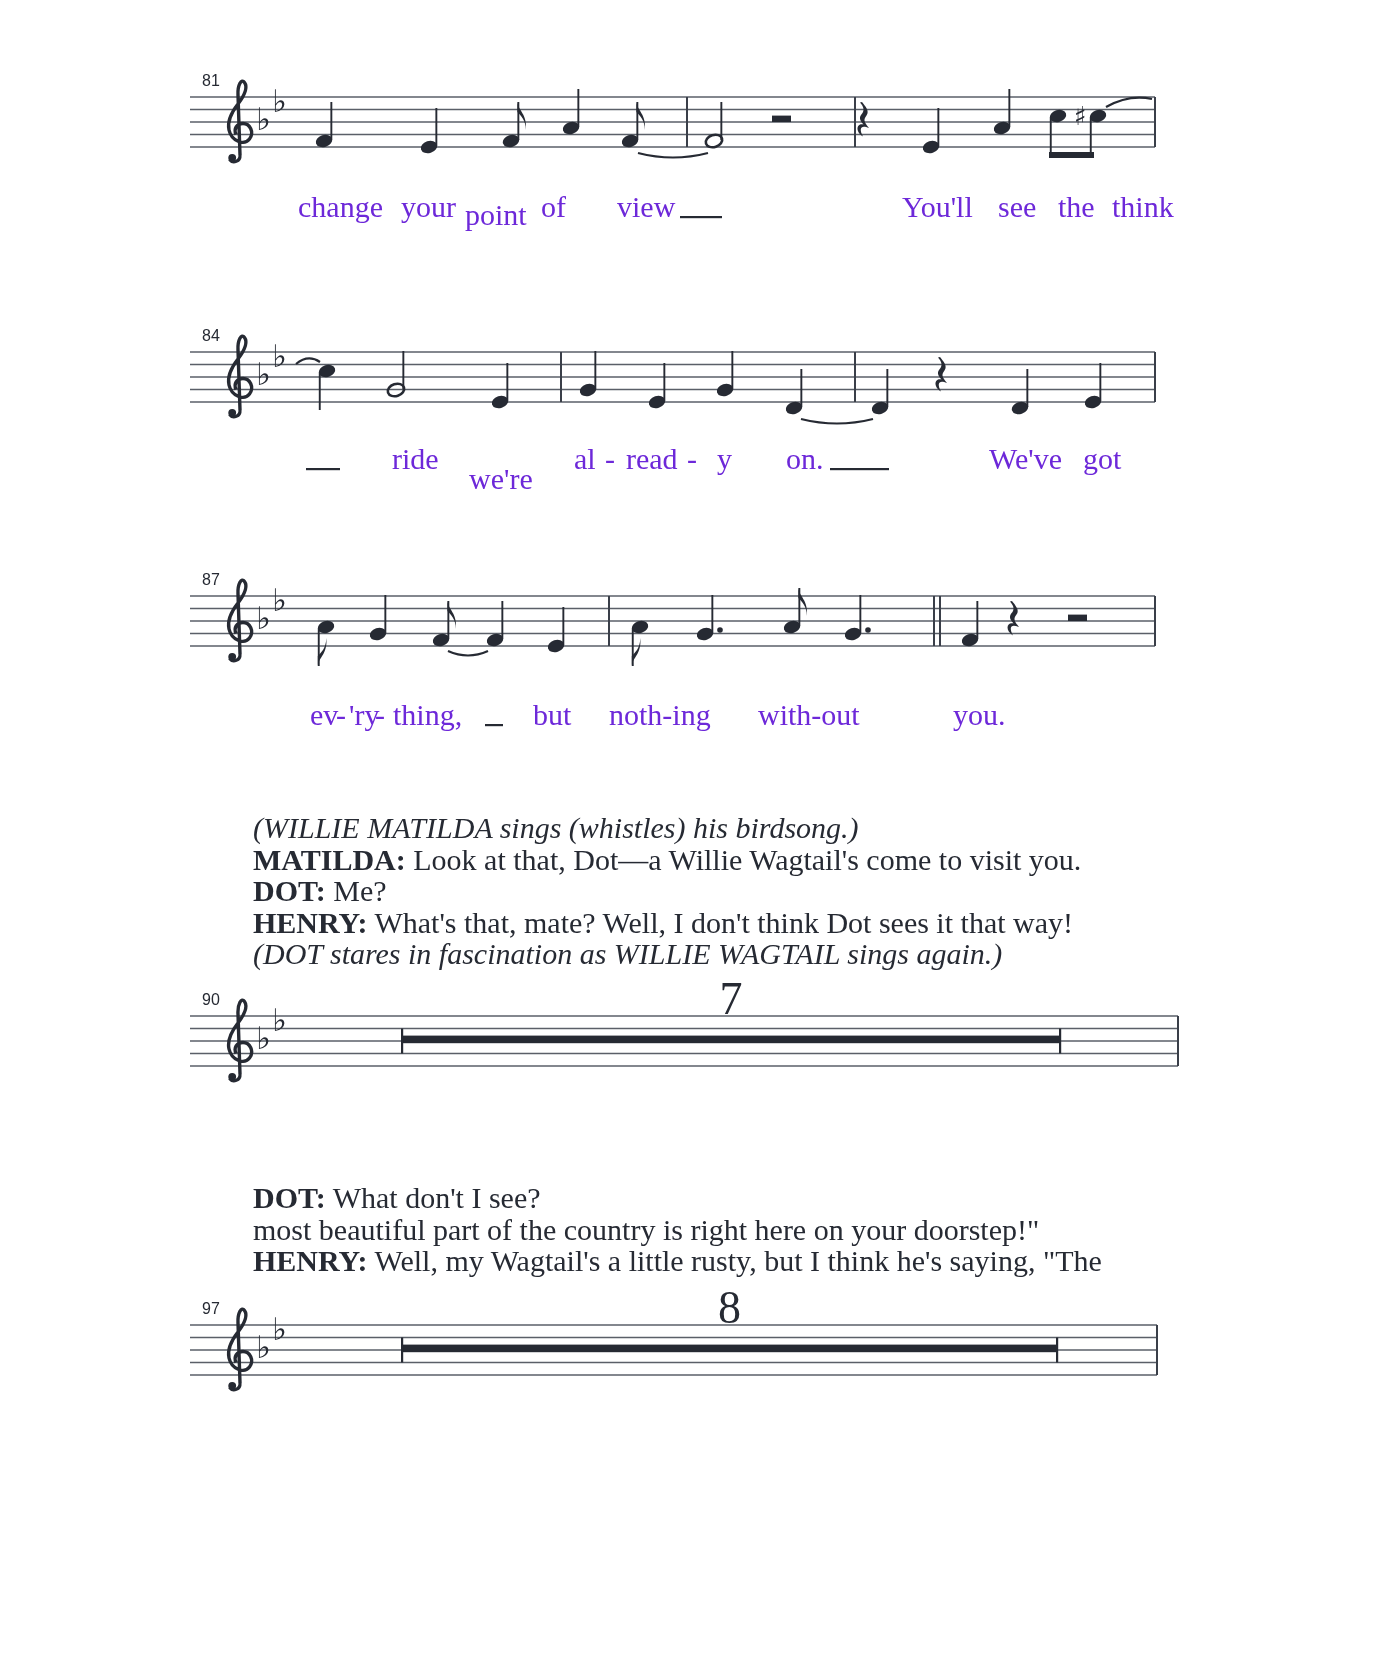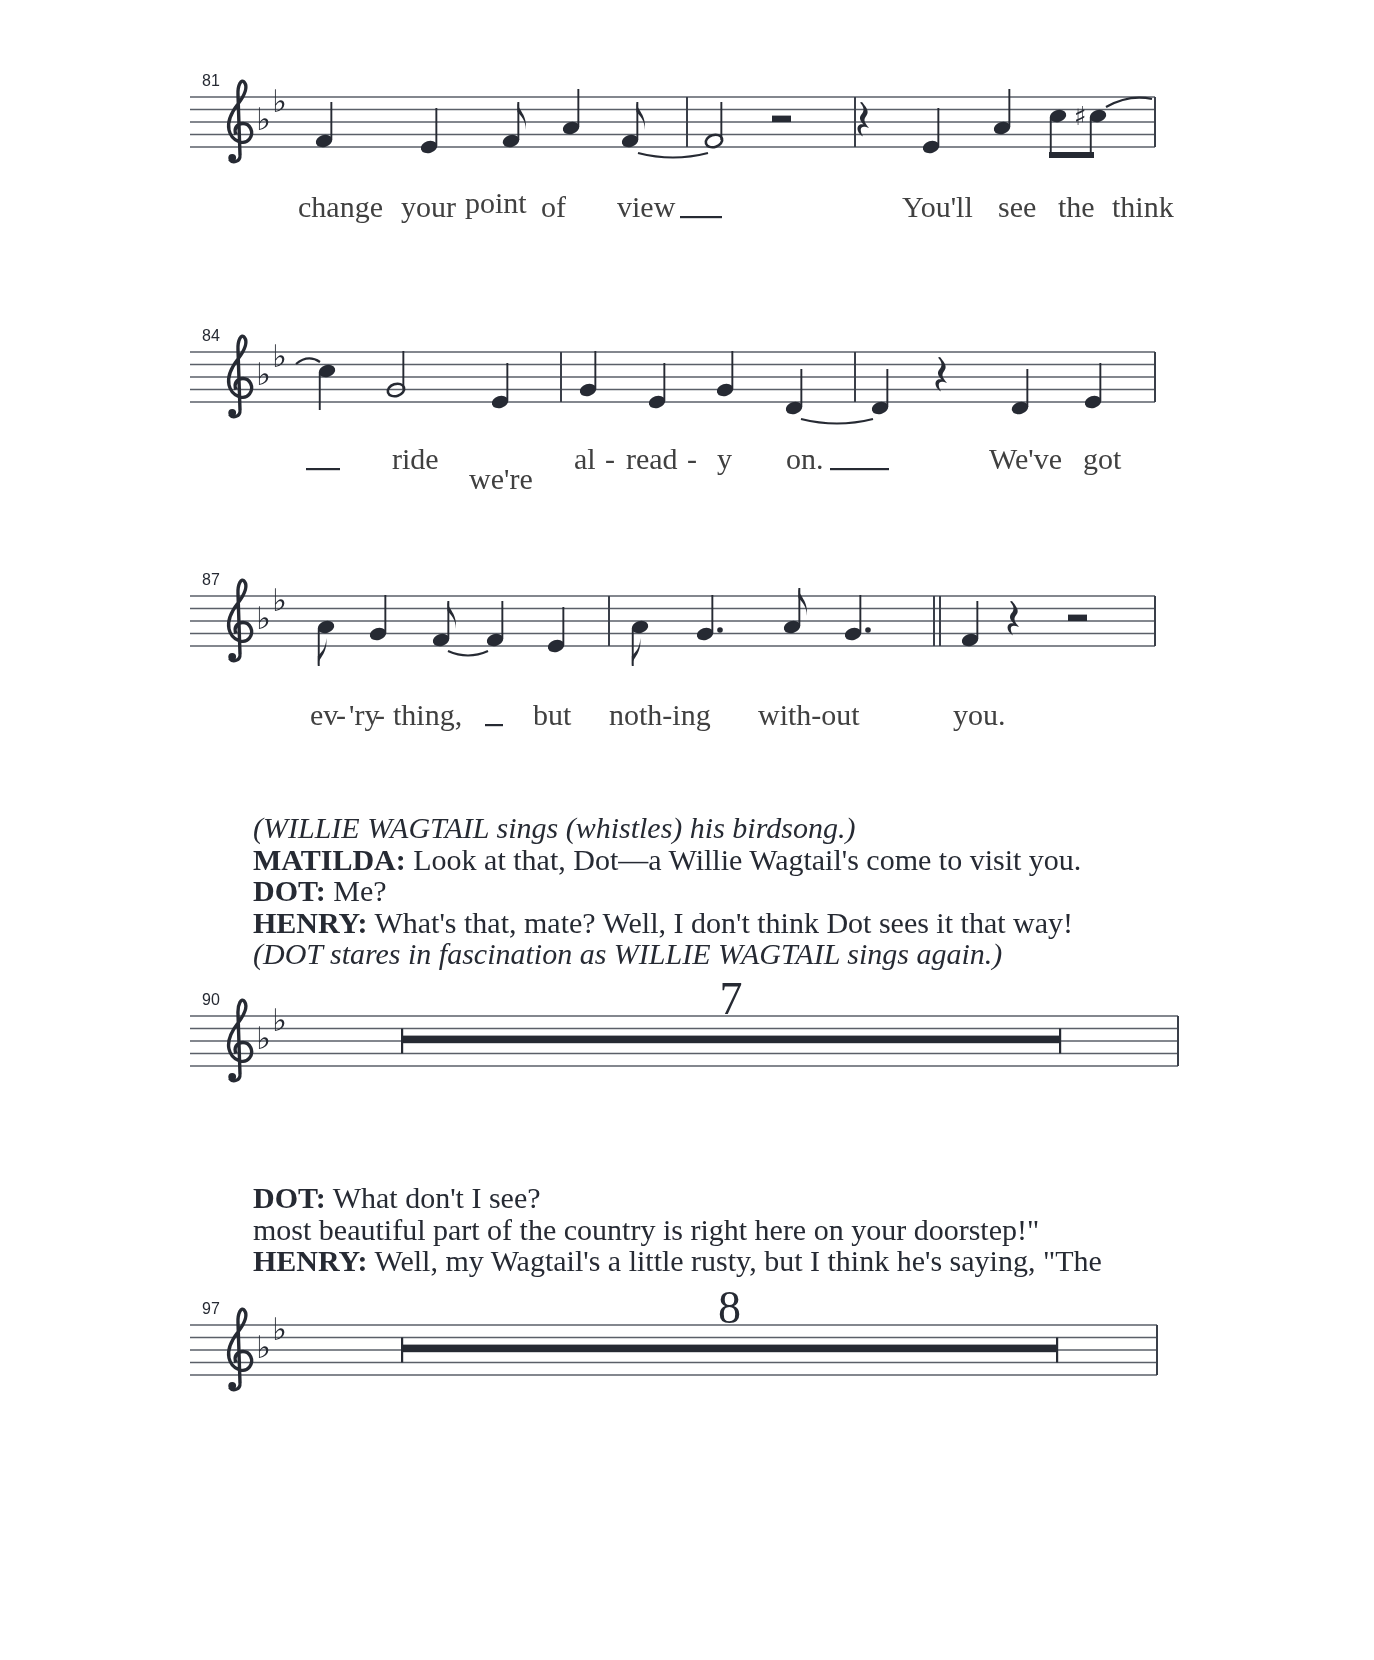--- a/index.html
+++ b/index.html
@@ -1,21 +1,21 @@
 <!DOCTYPE html>
 <html><head>
 <meta charset="utf-8">
 <style>
   html,body{margin:0;padding:0;background:#e8e8e8;}
   #page{position:relative;width:1374px;height:1660px;background:#ffffff;overflow:hidden;
         font-family:"Liberation Serif","DejaVu Serif",serif;color:#262a33;}
   #score-svg{position:absolute;left:0;top:0;}
   .measure-number{position:absolute;font-family:"Liberation Sans","DejaVu Sans",sans-serif;
         font-size:16px;color:#262a33;line-height:1;}
-  .lyric{position:absolute;font-size:30px;line-height:1;white-space:pre;color:#404040;}
+  .lyric{position:absolute;font-size:30px;line-height:1;white-space:pre;color:#6d28d9;}
   .mmrest-count{position:absolute;font-size:46px;line-height:1;width:60px;text-align:center;color:#262a33;}
   .dialogue-block{position:absolute;font-size:30px;line-height:31.5px;color:#262a33;}
   .dialogue-line{white-space:pre;}
   .speaker{font-weight:bold;}
   .stage-direction{font-style:italic;}
 </style>
 </head>
 <body>
 
 <div id="page">
@@ -231,21 +231,21 @@
         <text x="272" y="1340" font-size="31" fill="#262a33" font-family="&quot;DejaVu Sans&quot;, sans-serif">♭</text>
         <rect x="402" y="1344.6" width="655" height="7.6" fill="#262a33"></rect>
         <rect x="401" y="1337.5" width="2.2" height="25" fill="#262a33"></rect>
         <rect x="1056" y="1337.5" width="2.2" height="25" fill="#262a33"></rect>
       </g>
     </svg>
   <div id="text-layer">
       <div class="measure-number" style="left: 202px; top: 73px;">81</div>
       <div class="lyric" style="left: 298px; top: 192px;">change</div>
       <div class="lyric" style="left: 392px; top: 192px; margin-left: 9px;">your</div>
-      <div class="lyric" style="left: 465px; top: 188px;">point</div>
+      <div class="lyric" style="left: 465px; top: 200px;">point</div>
       <div class="lyric" style="left: 541px; top: 192px;">of</div>
       <div class="lyric" style="left: 617px; top: 192px;">view</div>
       <div class="lyric" style="left: 902px; top: 192px;">You'll</div>
       <div class="lyric" style="left: 998px; top: 192px;">see</div>
       <div class="lyric" style="left: 1058px; top: 192px;">the</div>
       <div class="lyric" style="left: 1112px; top: 192px;">think</div>
       <div class="measure-number" style="left: 202px; top: 328px;">84</div>
       <div class="lyric" style="left: 358px; top: 444px; margin-left: 34px;">ride</div>
       <div class="lyric" style="left: 469px; top: 464px;">we're</div>
       <div class="lyric" style="left: 574px; top: 444px;">al</div>
@@ -264,21 +264,21 @@
       <div class="lyric" style="left: 393px; top: 700px;">thing,</div>
       <div class="lyric" style="left: 533px; top: 700px;">but</div>
       <div class="lyric" style="left: 609px; top: 700px;">noth-ing</div>
       <div class="lyric" style="left: 758px; top: 700px;">with-out</div>
       <div class="lyric" style="left: 953px; top: 700px;">you.</div>
       <div class="mmrest-count" style="left: 701px; top: 976px;">7</div>
       <div class="measure-number" style="left: 202px; top: 992px;">90</div>
       <div class="mmrest-count" style="left: 699.5px; top: 1285px;">8</div>
       <div class="measure-number" style="left: 202px; top: 1301px;">97</div>
       <div class="dialogue-block" style="left: 253px; top: 812px;">
-        <div class="dialogue-line stage-direction">(WILLIE WAGTAIL sings (whistles) his birdsong.)</div>
+        <div class="dialogue-line stage-direction">(WILLIE MATILDA sings (whistles) his birdsong.)</div>
         <div class="dialogue-line"><span class="speaker">MATILDA:</span><span> Look at that, Dot—a Willie Wagtail's come to visit you.</span></div>
         <div class="dialogue-line"><span class="speaker">DOT:</span><span> Me?</span></div>
         <div class="dialogue-line"><span class="speaker">HENRY:</span><span> What's that, mate? Well, I don't think Dot sees it that way!</span></div>
         <div class="dialogue-line stage-direction">(DOT stares in fascination as WILLIE WAGTAIL sings again.)</div>
       </div>
       <div class="dialogue-block" style="left: 253px; top: 1182px;">
         <div class="dialogue-line"><span class="speaker">DOT:</span><span> What don't I see?</span></div>
         <div class="dialogue-line">most beautiful part of the country is right here on your doorstep!"</div>
         <div class="dialogue-line"><span class="speaker">HENRY:</span><span> Well, my Wagtail's a little rusty, but I think he's saying, "The</span></div>
       </div>

